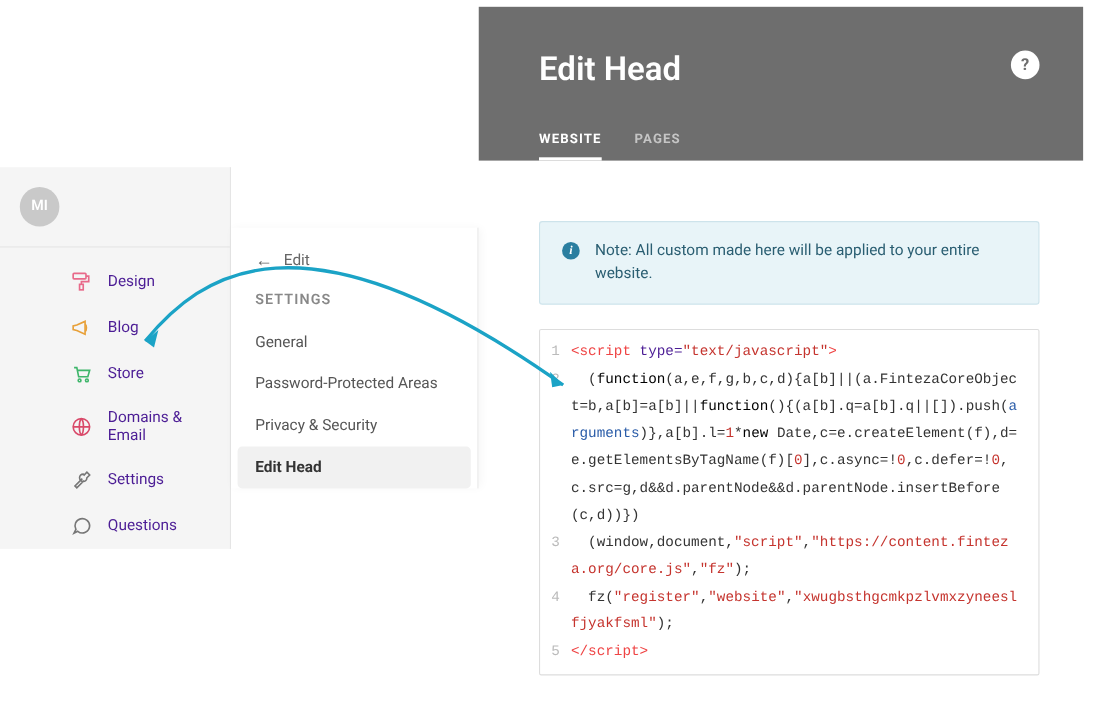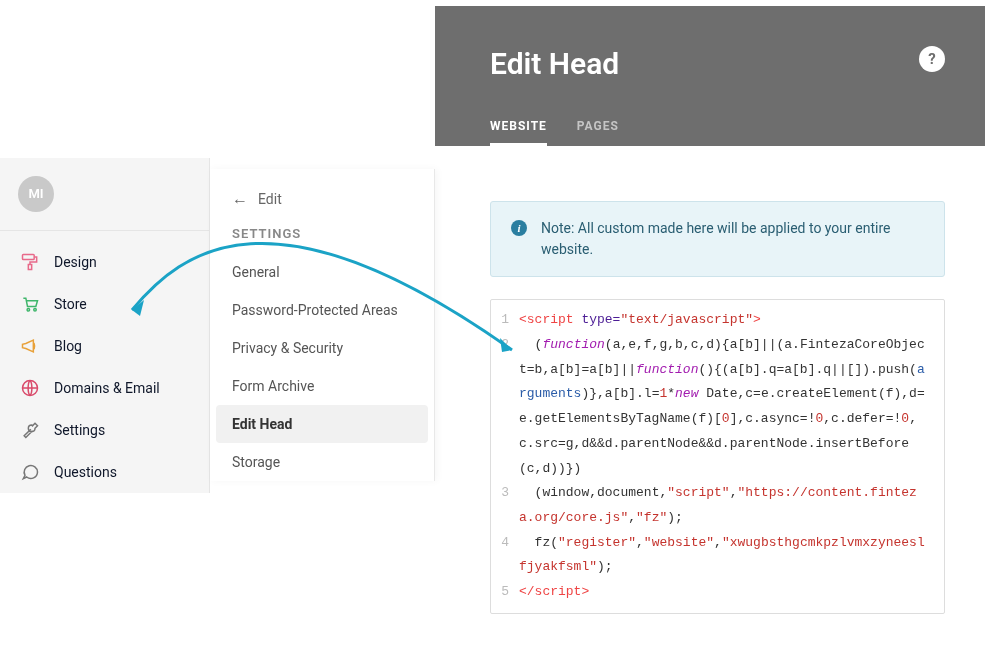--- a/index.html
+++ b/index.html
@@ -7,21 +7,21 @@
 .app { display: flex; width: 985px; height: 650px; overflow: hidden; position: relative; align-items: center; }
 
 
 .sidebar { width: 210px; background: #f5f5f5; border-right: 1px solid #e5e5e5; padding: 18px 0 0 0; }
 .user-block { display: flex; align-items: flex-start; gap: 10px; padding: 0 18px 18px 18px; }
 .avatar { width: 36px; height: 36px; border-radius: 50%; background: #c9c9c9; color: #fff; display: flex; align-items: center; justify-content: center; font-weight: 600; font-size: 13px; flex-shrink:0; }
 .user-email { font-weight: 600; color: #3a3a3a; font-size: 14px; }
 .user-sub { color: #2aa8c7; font-size: 13px; margin-top: 2px; }
 .divider { height: 1px; background: #e5e5e5; margin: 0 0 10px 0; }
 .nav { display: flex; flex-direction: column; }
-.nav-item { display: flex; align-items: center; gap: 14px; padding: 11px 20px; color: #0f172a; cursor: pointer; }
+.nav-item { display: flex; align-items: center; gap: 14px; padding: 11px 20px; color: #4c1d95; cursor: pointer; margin-left: 44px; }
 .nav-icon { width: 20px; height: 20px; display:flex; align-items:center; justify-content:center; flex-shrink:0; }
 
 
 .settings-panel { width: 225px; background: #fff; border-right: 1px solid #e8e8e8; padding: 20px 0 0 0; box-shadow: 2px 0 8px rgba(0,0,0,0.04); }
 .back-row { display: flex; align-items: center; gap: 10px; padding: 0 22px 18px 22px; cursor: pointer; color: #666; }
 .back-arrow { font-size: 16px; }
 .settings-title { padding: 0 22px 12px 22px; color: #888; font-weight: 600; letter-spacing: 1px; font-size: 13px; }
 .settings-list { display: flex; flex-direction: column; }
 .settings-item { padding: 11px 22px; color: #555; cursor: pointer; font-size: 14px; }
 .settings-item.active { background: #f1f1f1; font-weight: 700; color: #333; border-radius: 4px; margin: 0 6px; padding: 11px 16px; }
@@ -41,21 +41,21 @@
 .note-box { background: #e8f4f8; border: 1px solid #cde3eb; border-radius: 3px; padding: 16px 20px; display: flex; gap: 14px; color: #2a5e72; font-size: 14px; line-height: 1.5; margin-bottom: 22px; }
 .note-icon { width: 16px; height: 16px; border-radius: 50%; background: #2a7ea0; color: #fff; display: flex; align-items: center; justify-content: center; font-size: 11px; font-weight: 700; font-style: italic; flex-shrink: 0; margin-top: 2px; font-family: Georgia, serif; }
 
 .code-box { border: 1px solid #ddd; border-radius: 2px; background: #fff; font-family: "Courier New", monospace; font-size: 13px; line-height: 1.9; padding: 8px 0; }
 .code-line { display: flex; }
 .line-no { width: 28px; text-align: right; padding-right: 10px; color: #bbb; flex-shrink: 0; user-select:none; }
 .line-content { flex: 1; padding-right: 12px; white-space: pre-wrap; word-break: break-all; }
 .tag { color: #ef4444; }
 .attr { color: #4c1d95; }
 .str { color: #c5342e; }
-.kw { color: #a21caf; font-style: italic; }
+.kw { color: #000000; }
 .fn { color: #2a5ca8; }
 
 .arrow-overlay { position: absolute; left: 122px; top: 190px; width: 410px; height: 200px; pointer-events: none; z-index: 10; }
 </style>
 </head>
 <body>
 
 <div class="app">
 
   <aside class="sidebar">
@@ -69,36 +69,36 @@
           <svg width="20" height="20" viewBox="0 0 24 24" fill="none" stroke="#e86a8a" stroke-width="1.8">
               <rect x="3" y="3" width="14" height="6" rx="1"></rect>
               <path d="M17 6h3v6h-8v3"></path>
               <rect x="10" y="15" width="4" height="6"></rect>
             </svg>
         </span>
         <span>Design</span>
       </div>
       <div class="nav-item">
         <span class="nav-icon">
+          <svg width="20" height="20" viewBox="0 0 24 24" fill="none" stroke="#e8a13a" stroke-width="1.8">
+              <path d="M3 10v4l4 1 9 4V5l-9 4-4 1z"></path>
+              <path d="M16 8c2 1 2 7 0 8"></path>
+            </svg>
+        </span>
+        <span>Blog</span>
+      </div>
+      <div class="nav-item">
+        <span class="nav-icon">
           <svg width="20" height="20" viewBox="0 0 24 24" fill="none" stroke="#3fb66b" stroke-width="1.8">
               <path d="M4 5h3l2 10h10l2-7H8"></path>
               <circle cx="10" cy="19" r="1.5"></circle>
               <circle cx="18" cy="19" r="1.5"></circle>
             </svg>
         </span>
         <span>Store</span>
-      </div>
-      <div class="nav-item">
-        <span class="nav-icon">
-          <svg width="20" height="20" viewBox="0 0 24 24" fill="none" stroke="#e8a13a" stroke-width="1.8">
-              <path d="M3 10v4l4 1 9 4V5l-9 4-4 1z"></path>
-              <path d="M16 8c2 1 2 7 0 8"></path>
-            </svg>
-        </span>
-        <span>Blog</span>
       </div>
       <div class="nav-item">
         <span class="nav-icon">
           <svg width="20" height="20" viewBox="0 0 24 24" fill="none" stroke="#d94a6a" stroke-width="1.8">
               <circle cx="12" cy="12" r="9"></circle>
               <path d="M3 12h18M12 3c3 3 3 15 0 18M12 3c-3 3-3 15 0 18"></path>
             </svg>
         </span>
         <span>Domains &amp; Email</span>
       </div>
@@ -124,23 +124,21 @@
   <aside class="settings-panel">
     <div class="back-row">
       <span class="back-arrow">←</span>
       <span>Edit</span>
     </div>
     <div class="settings-title">SETTINGS</div>
     <div class="settings-list">
       <div class="settings-item">General</div>
       <div class="settings-item">Password-Protected Areas</div>
       <div class="settings-item">Privacy &amp; Security</div>
-      <div class="settings-item">Form Archive</div>
       <div class="settings-item active">Edit Head</div>
-      <div class="settings-item">Storage</div>
     </div>
   </aside>
 
   <main class="main">
     <div class="header">
       <div class="header-top">
         <h1 class="page-title">Edit Head</h1>
         <div class="help-btn">?</div>
       </div>
       <div class="tabs">

